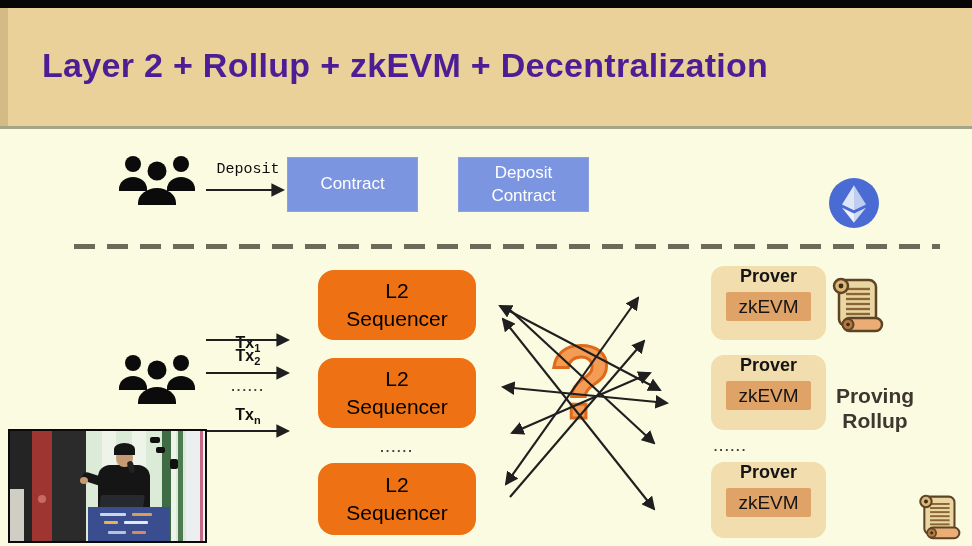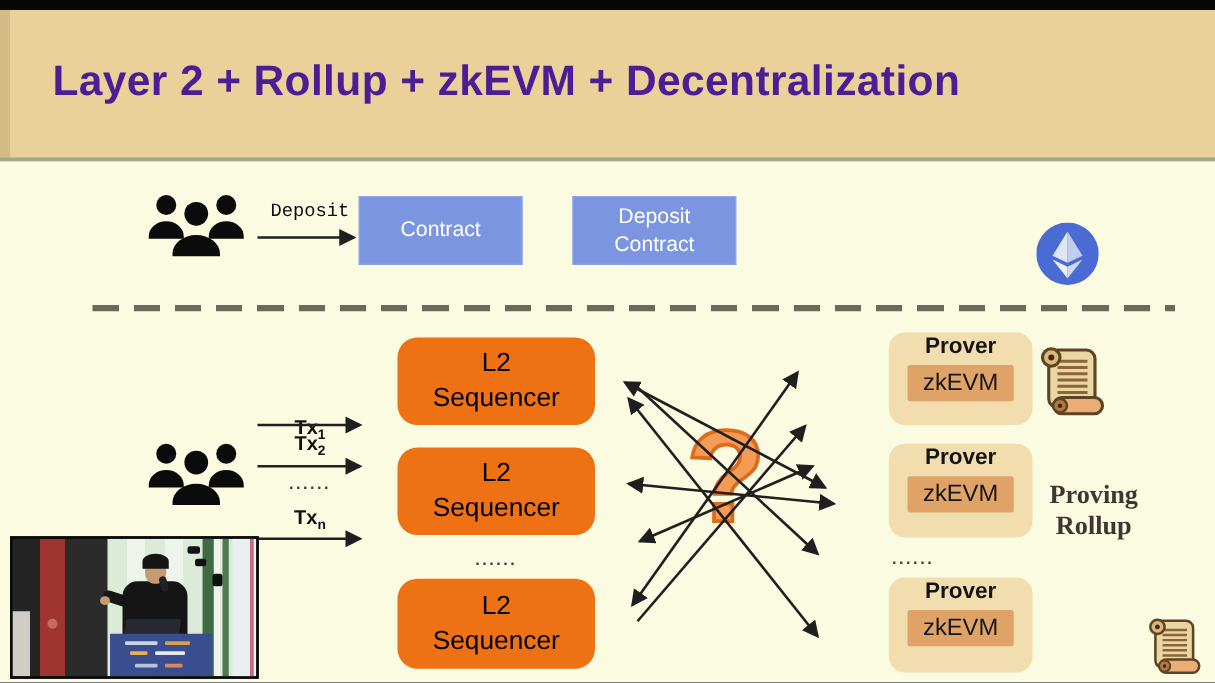--- a/index.html
+++ b/index.html
@@ -25,21 +25,21 @@
   .seqbox{position:absolute;left:318px;width:158px;background:#EE7113;border-radius:16px;color:#000000;
           font-size:21px;line-height:1.35;text-align:center;display:flex;flex-direction:column;justify-content:center;}
   .proverbox{position:absolute;left:711px;width:115px;background:#F1DDAE;border-radius:13px;
              text-align:center;box-sizing:border-box;padding-top:0;}
   .proverbox .ptitle{font-size:18px;font-weight:bold;color:#141414;margin-bottom:5px;}
   .chip{width:85px;height:29px;margin:0 auto;background:#DFA368;display:flex;align-items:center;justify-content:center;
         font-size:19px;color:#151515;border-radius:2px;}
   .qmark{position:absolute;left:549px;top:198px;font-size:104px;font-weight:bold;color:#F49C55;
          -webkit-text-stroke:3px #DE6B1C;line-height:1;}
   .pnetwork{position:absolute;left:812px;top:251px;width:126px;text-align:center;font-size:21px;
-            font-weight:bold;color:#3D3730;line-height:1.2;font-family:Liberation Serif, serif;}
+            font-weight:bold;color:#3D3730;line-height:1.2;}
   svg.overlay{position:absolute;left:0;top:0;width:972px;height:414px;pointer-events:none;}
 
   
   .webcam{position:absolute;left:8px;top:297px;width:199px;height:114px;background:#141414;
           border:2px solid #0a0a0a;box-sizing:border-box;overflow:hidden;}
   .wc{position:absolute;}
   .wc-wallL{left:0;top:0;width:26px;height:110px;background:#242424;}
   .wc-pillar{left:0;top:58px;width:14px;height:52px;background:#cfcdc4;}
   .wc-banner{left:22px;top:0;width:20px;height:110px;background:#9e3530;}
   .wc-banner i{position:absolute;left:6px;top:64px;width:8px;height:8px;border-radius:50%;background:#c96a60;}

